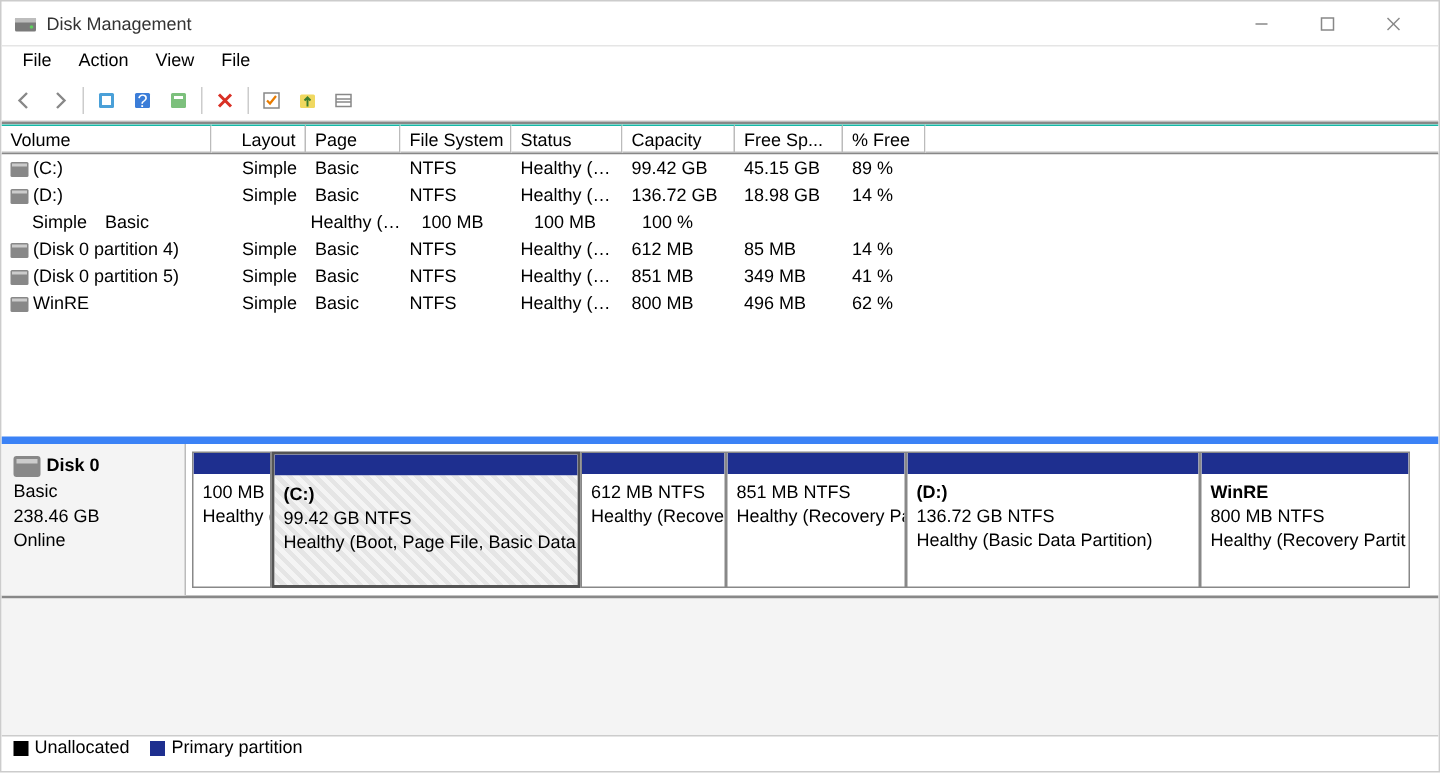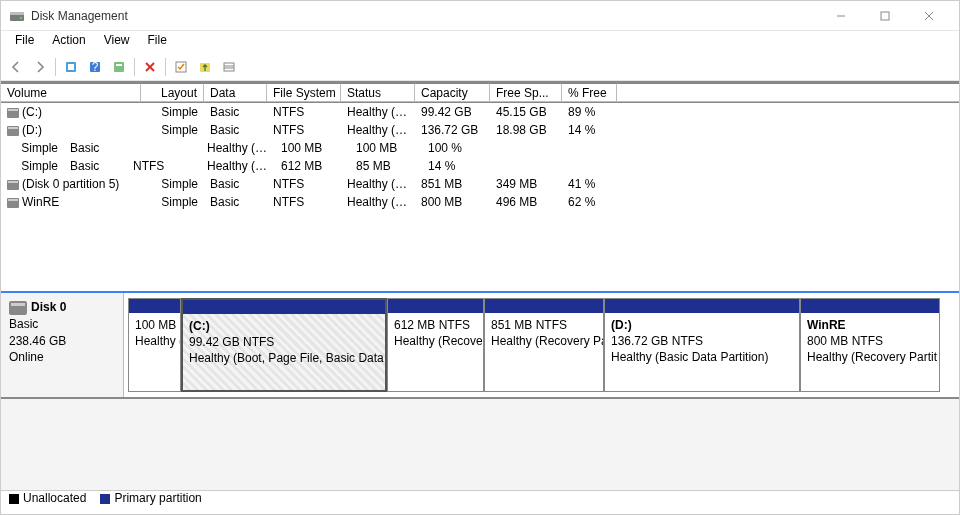--- a/index.html
+++ b/index.html
@@ -24,21 +24,21 @@
 .vol-icon::before { content: ""; position: absolute; top: 1px; left: 1px; right: 1px; height: 2px; background: #ccc; }
 .col-volume { width: 140px; }
 .col-layout { width: 63px; text-align: right; }
 .col-type { width: 63px; }
 .col-fs { width: 74px; }
 .col-status { width: 74px; }
 .col-capacity { width: 75px; }
 .col-free { width: 72px; }
 .col-pctfree { width: 55px; }
 .col-rest { flex: 1; border-right: none !important; }
-.graphical-area { border-top: 2px solid #3b82f6; border-bottom: 2px solid #888; background: #fff; display: flex; height: 108px; }
+.graphical-area { border-top: 5px solid #3b82f6; border-bottom: 2px solid #888; background: #fff; display: flex; height: 108px; }
 .disk-label { width: 123px; border-right: 1px solid #bbb; padding: 6px 8px; background: #f4f4f4; color: #000; line-height: 1.4; }
 .disk-label .disk-icon { width: 18px; height: 14px; background: #888; display: inline-block; margin-right: 4px; vertical-align: middle; border-radius: 2px; position: relative; }
 .disk-label .disk-icon::after { content:""; position:absolute; top:2px; left:2px; right:2px; height:3px; background:#ccc; }
 .partitions { flex: 1; display: flex; padding: 5px 4px 5px 4px; gap: 0; }
 .partition { border: 1px solid #888; display: flex; flex-direction: column; overflow: hidden; }
 .partition .p-stripe { height: 14px; background: #1e2f8f; }
 .partition .p-body { flex: 1; padding: 4px 6px; line-height: 1.35; overflow: hidden; white-space: nowrap; }
 .partition.selected { border: 2px solid #555; }
 .partition.selected .p-body { background: repeating-linear-gradient(45deg, #f4f4f4, #f4f4f4 3px, #e5e5e5 3px, #e5e5e5 6px); }
 .bottom-space { flex: 1; background: #f4f4f4; }
@@ -142,21 +142,21 @@
         <line x1="2" y1="6" x2="12" y2="6" stroke="#888"></line>
         <line x1="2" y1="8" x2="12" y2="8" stroke="#888"></line>
       </svg>
     </div>
 </div>
 
 <div class="grid-area">
   <div class="grid-header">
     <div class="col col-volume">Volume</div>
     <div class="col col-layout">Layout</div>
-    <div class="col col-type">Data</div>
+    <div class="col col-type">Page</div>
     <div class="col col-fs">File System</div>
     <div class="col col-status">Status</div>
     <div class="col col-capacity">Capacity</div>
     <div class="col col-free">Free Sp...</div>
     <div class="col col-pctfree">% Free</div>
     <div class="col col-rest"></div>
   </div>
   <div class="grid-body" id="grid-body">
       <div class="grid-row">
         <div class="cell col-volume"><span class="vol-icon"></span>(C:)</div>
@@ -181,20 +181,21 @@
       <div class="grid-row">
         <div class="cell col-layout">Simple</div>
         <div class="cell col-type">Basic</div>
         <div class="cell col-fs"></div>
         <div class="cell col-status">Healthy (E...</div>
         <div class="cell col-capacity">100 MB</div>
         <div class="cell col-free">100 MB</div>
         <div class="cell col-pctfree">100 %</div>
       </div>
       <div class="grid-row">
+        <div class="cell col-volume"><span class="vol-icon"></span>(Disk 0 partition 4)</div>
         <div class="cell col-layout">Simple</div>
         <div class="cell col-type">Basic</div>
         <div class="cell col-fs">NTFS</div>
         <div class="cell col-status">Healthy (R...</div>
         <div class="cell col-capacity">612 MB</div>
         <div class="cell col-free">85 MB</div>
         <div class="cell col-pctfree">14 %</div>
       </div>
       <div class="grid-row">
         <div class="cell col-volume"><span class="vol-icon"></span>(Disk 0 partition 5)</div>

